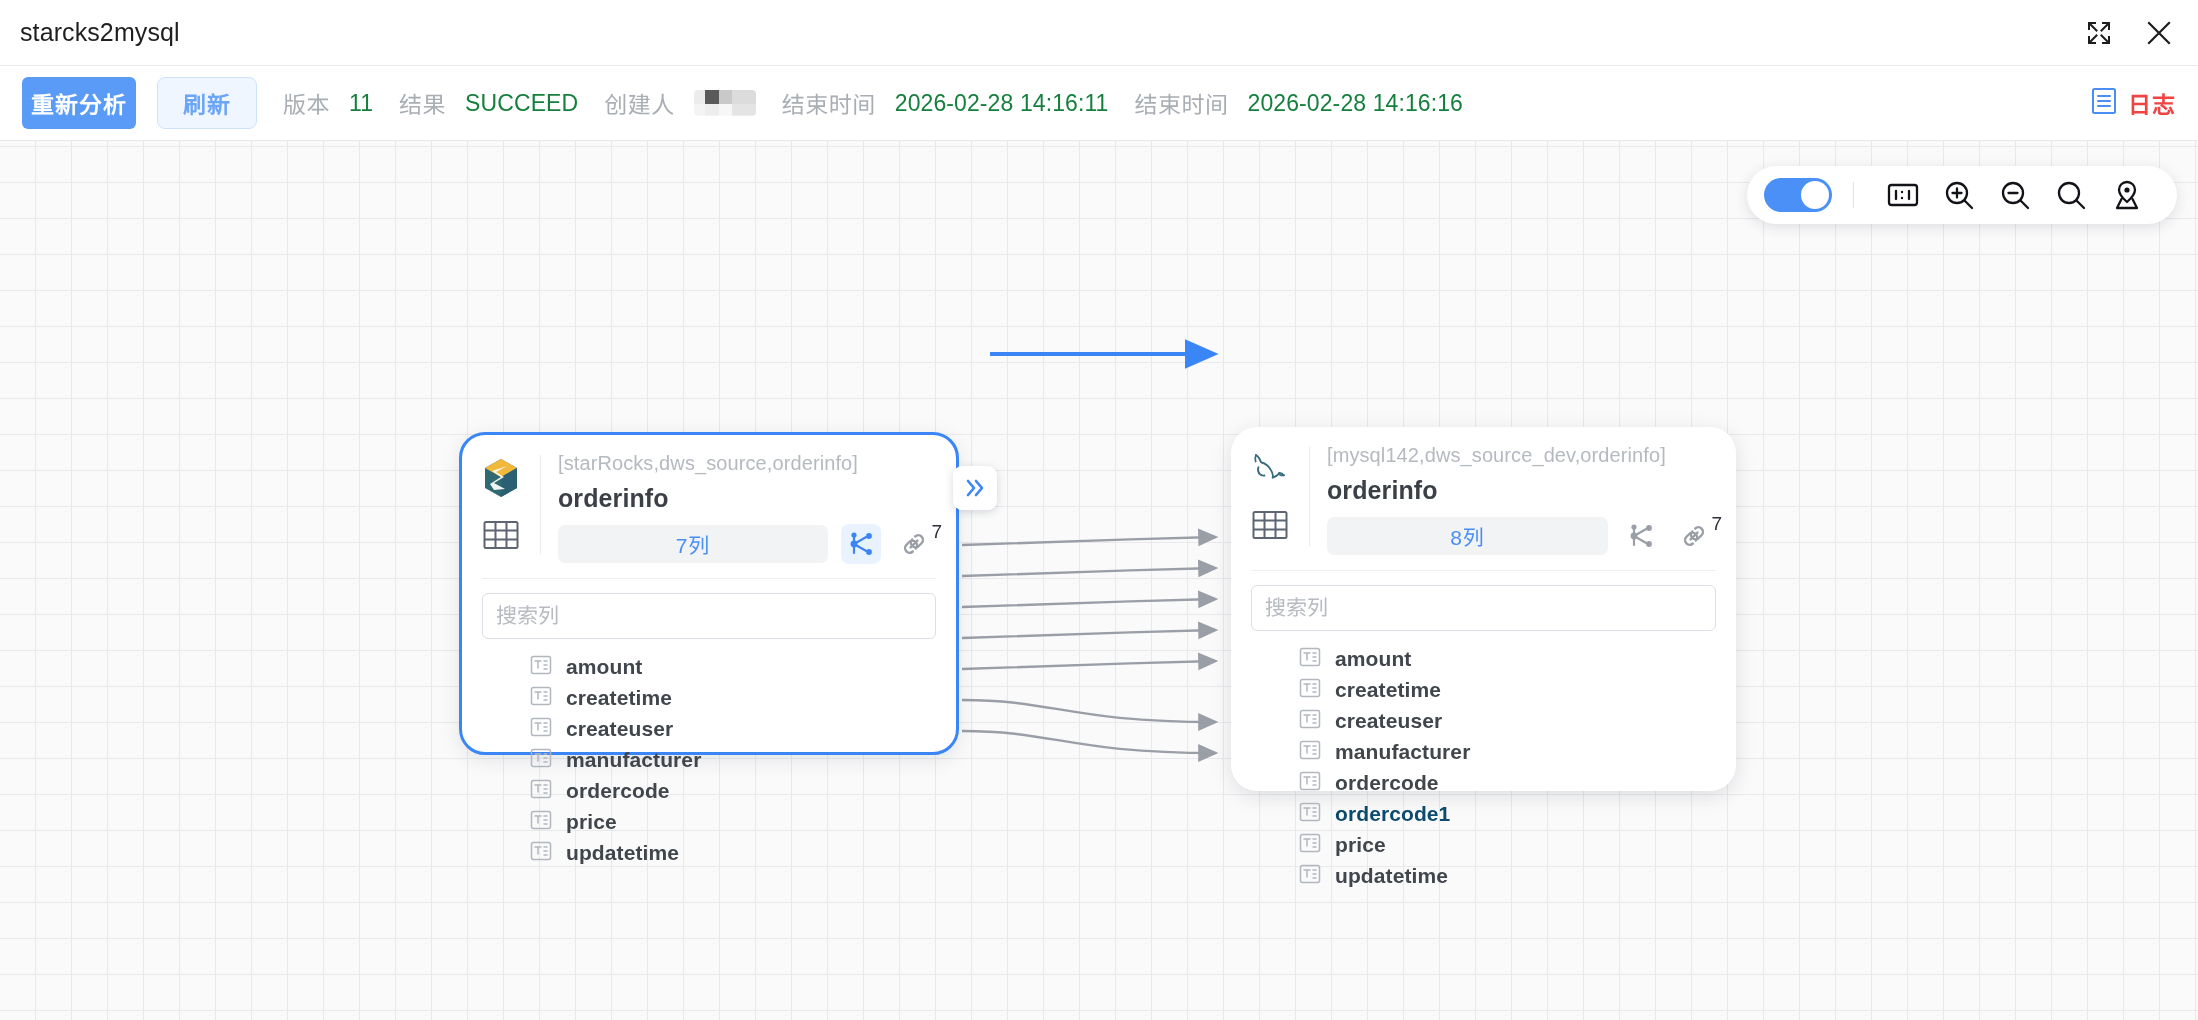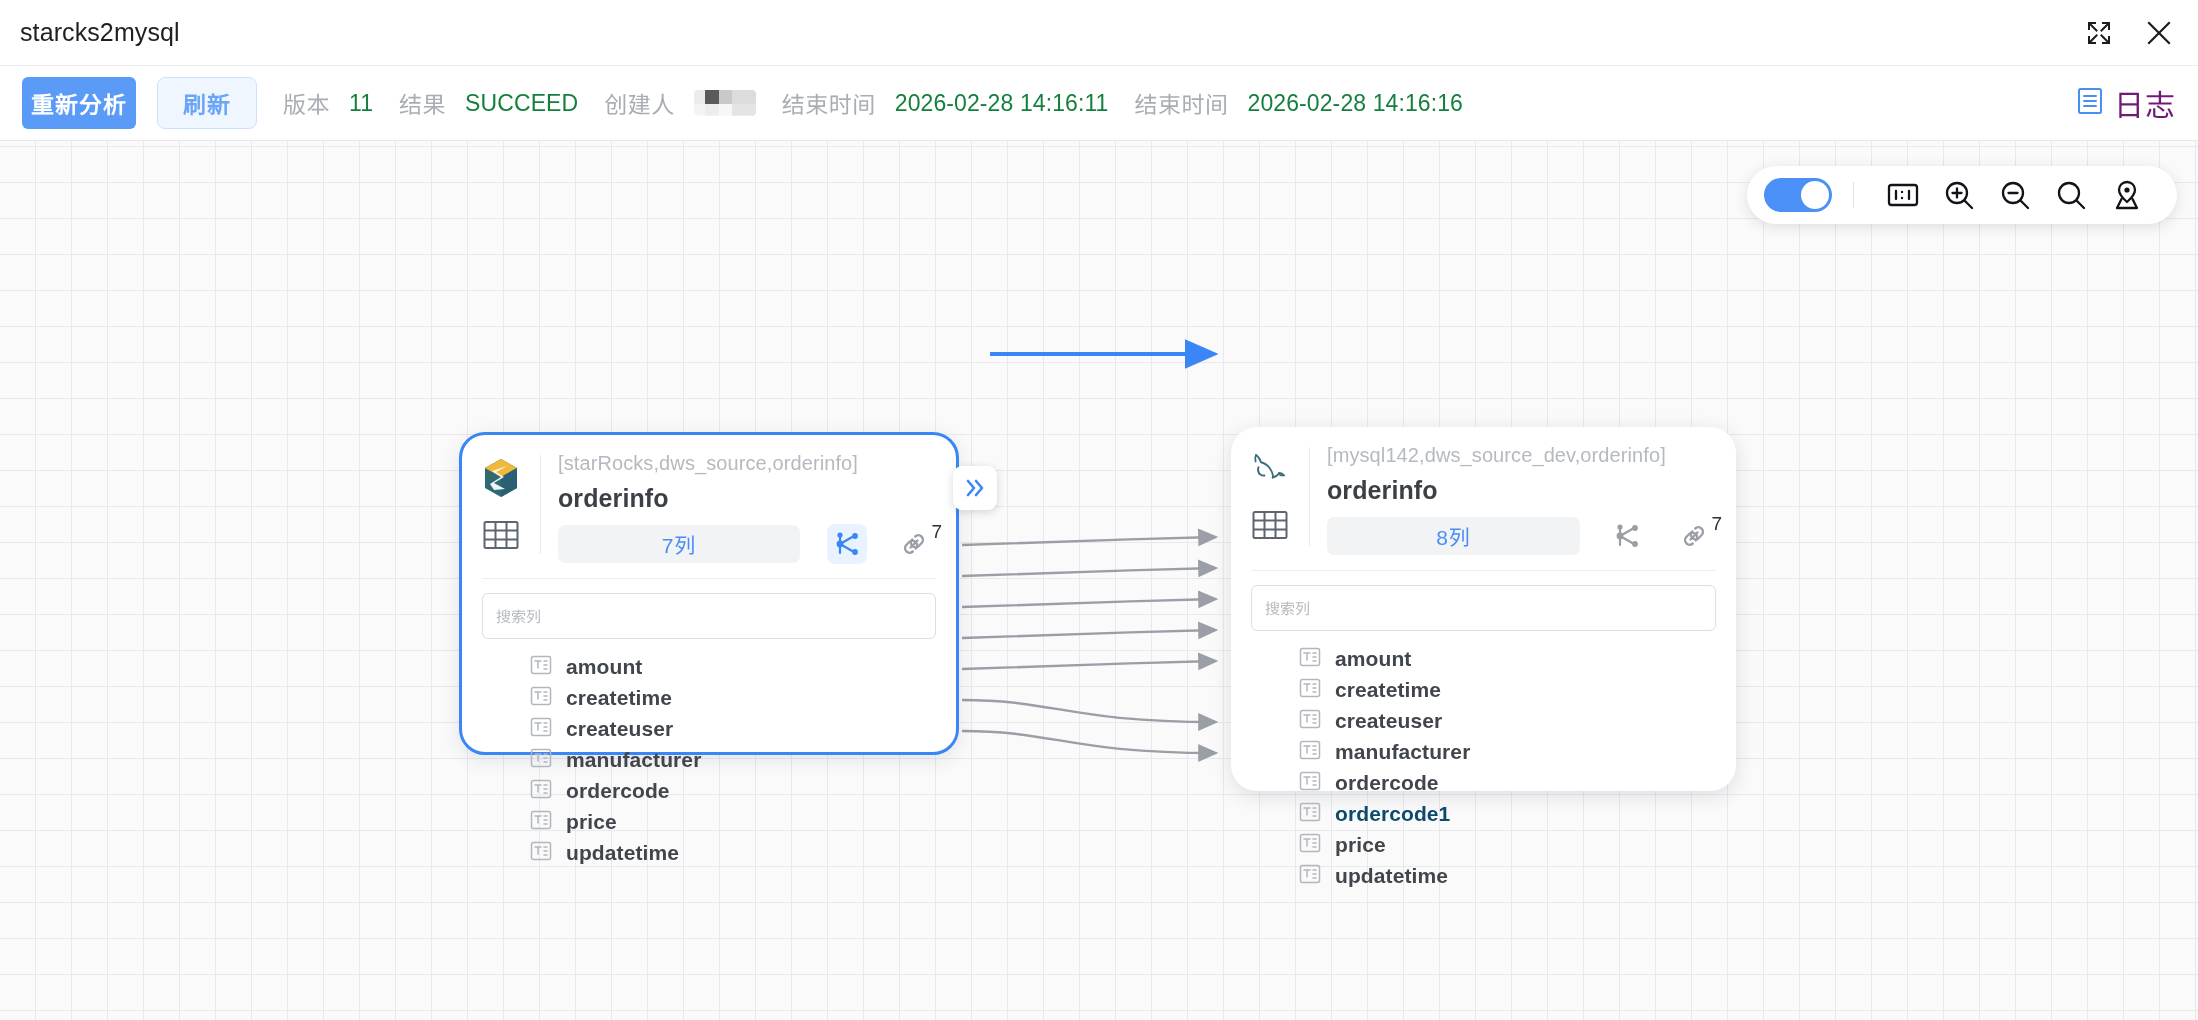--- a/index.html
+++ b/index.html
@@ -72,21 +72,21 @@
     width: 62px; height: 26px; border-radius: 4px;
     background:
       linear-gradient(90deg, #ececec 0 18%, #5a5a5a 18% 40%, #c9c9c9 40% 62%, #dcdcdc 62% 100%) top/100% 55% no-repeat,
       linear-gradient(90deg, #f4f4f4 0 18%, #ededed 18% 40%, #f7f7f7 40% 62%, #e4e4e4 62% 100%) bottom/100% 45% no-repeat;
     filter: blur(.6px);
   }
   .log-btn {
     margin-left: auto; display: flex; align-items: center; gap: 11px;
     cursor: pointer;
   }
-  .log-btn-label { font-size: 30px; color: #701a75; letter-spacing: 1px; }
+  .log-btn-label { font-size: 23px; color: #ef4444; letter-spacing: 1px; font-weight: bold; }
 
   
   .canvas {
     position: absolute; left: 0; top: 141px;
     width: 2198px; height: 879px;
     background-color: #fafafa;
     background-image:
       linear-gradient(to right, #e9e9ec 1px, transparent 1px),
       linear-gradient(to bottom, #e9e9ec 1px, transparent 1px);
     background-size: 36px 36px;
@@ -153,21 +153,21 @@
 
   .node-path {
     font-size: 20px; color: #b5b9c0; line-height: 1.25;
     white-space: nowrap; overflow: hidden; text-overflow: ellipsis;
     letter-spacing: .1px;
   }
   .node-title {
     font-size: 25px; font-weight: 700; color: #3b3f46;
     margin-top: 8px; letter-spacing: .1px;
   }
-  .node-meta { display: flex; align-items: center; margin-top: 11px; gap: 27px; }
+  .node-meta { display: flex; align-items: center; margin-top: 11px; gap: 13px; }
   .col-badge {
     flex: 1; height: 38px; border-radius: 7px;
     background: #f2f3f5; color: #4a8ef5;
     font-size: 21px; display: flex; align-items: center; justify-content: center;
     cursor: pointer; letter-spacing: 1px;
   }
   .lineage-btn {
     width: 40px; height: 40px; border-radius: 8px;
     display: flex; align-items: center; justify-content: center;
     cursor: pointer; flex: none;
@@ -182,21 +182,21 @@
     position: absolute; right: -8px; top: -3px;
     font-size: 19px; color: #2b2f36; font-weight: 400;
   }
 
   .node-divider { height: 1px; background: #eceef1; margin: 14px 20px 0 20px; }
 
   .col-search {
     margin: 14px 20px 0 20px;
     height: 46px; border: 1px solid #dcdfe4; border-radius: 6px;
     background: #ffffff;
-    font-size: 15px; color: #4b5058;
+    font-size: 21px; color: #4b5058;
     padding: 0 13px;
     width: calc(100% - 40px);
     font-family: "Liberation Sans", "DejaVu Sans", sans-serif;
   }
   .col-search::placeholder { color: #b6bac1; }
 
   .col-list { margin: 12px 0 0 0; padding: 0 20px 16px 20px; list-style: none; }
   .col-item {
     display: flex; align-items: center; gap: 14px;
     height: 31px; margin-bottom: 0; cursor: pointer; margin-left: 48px;

